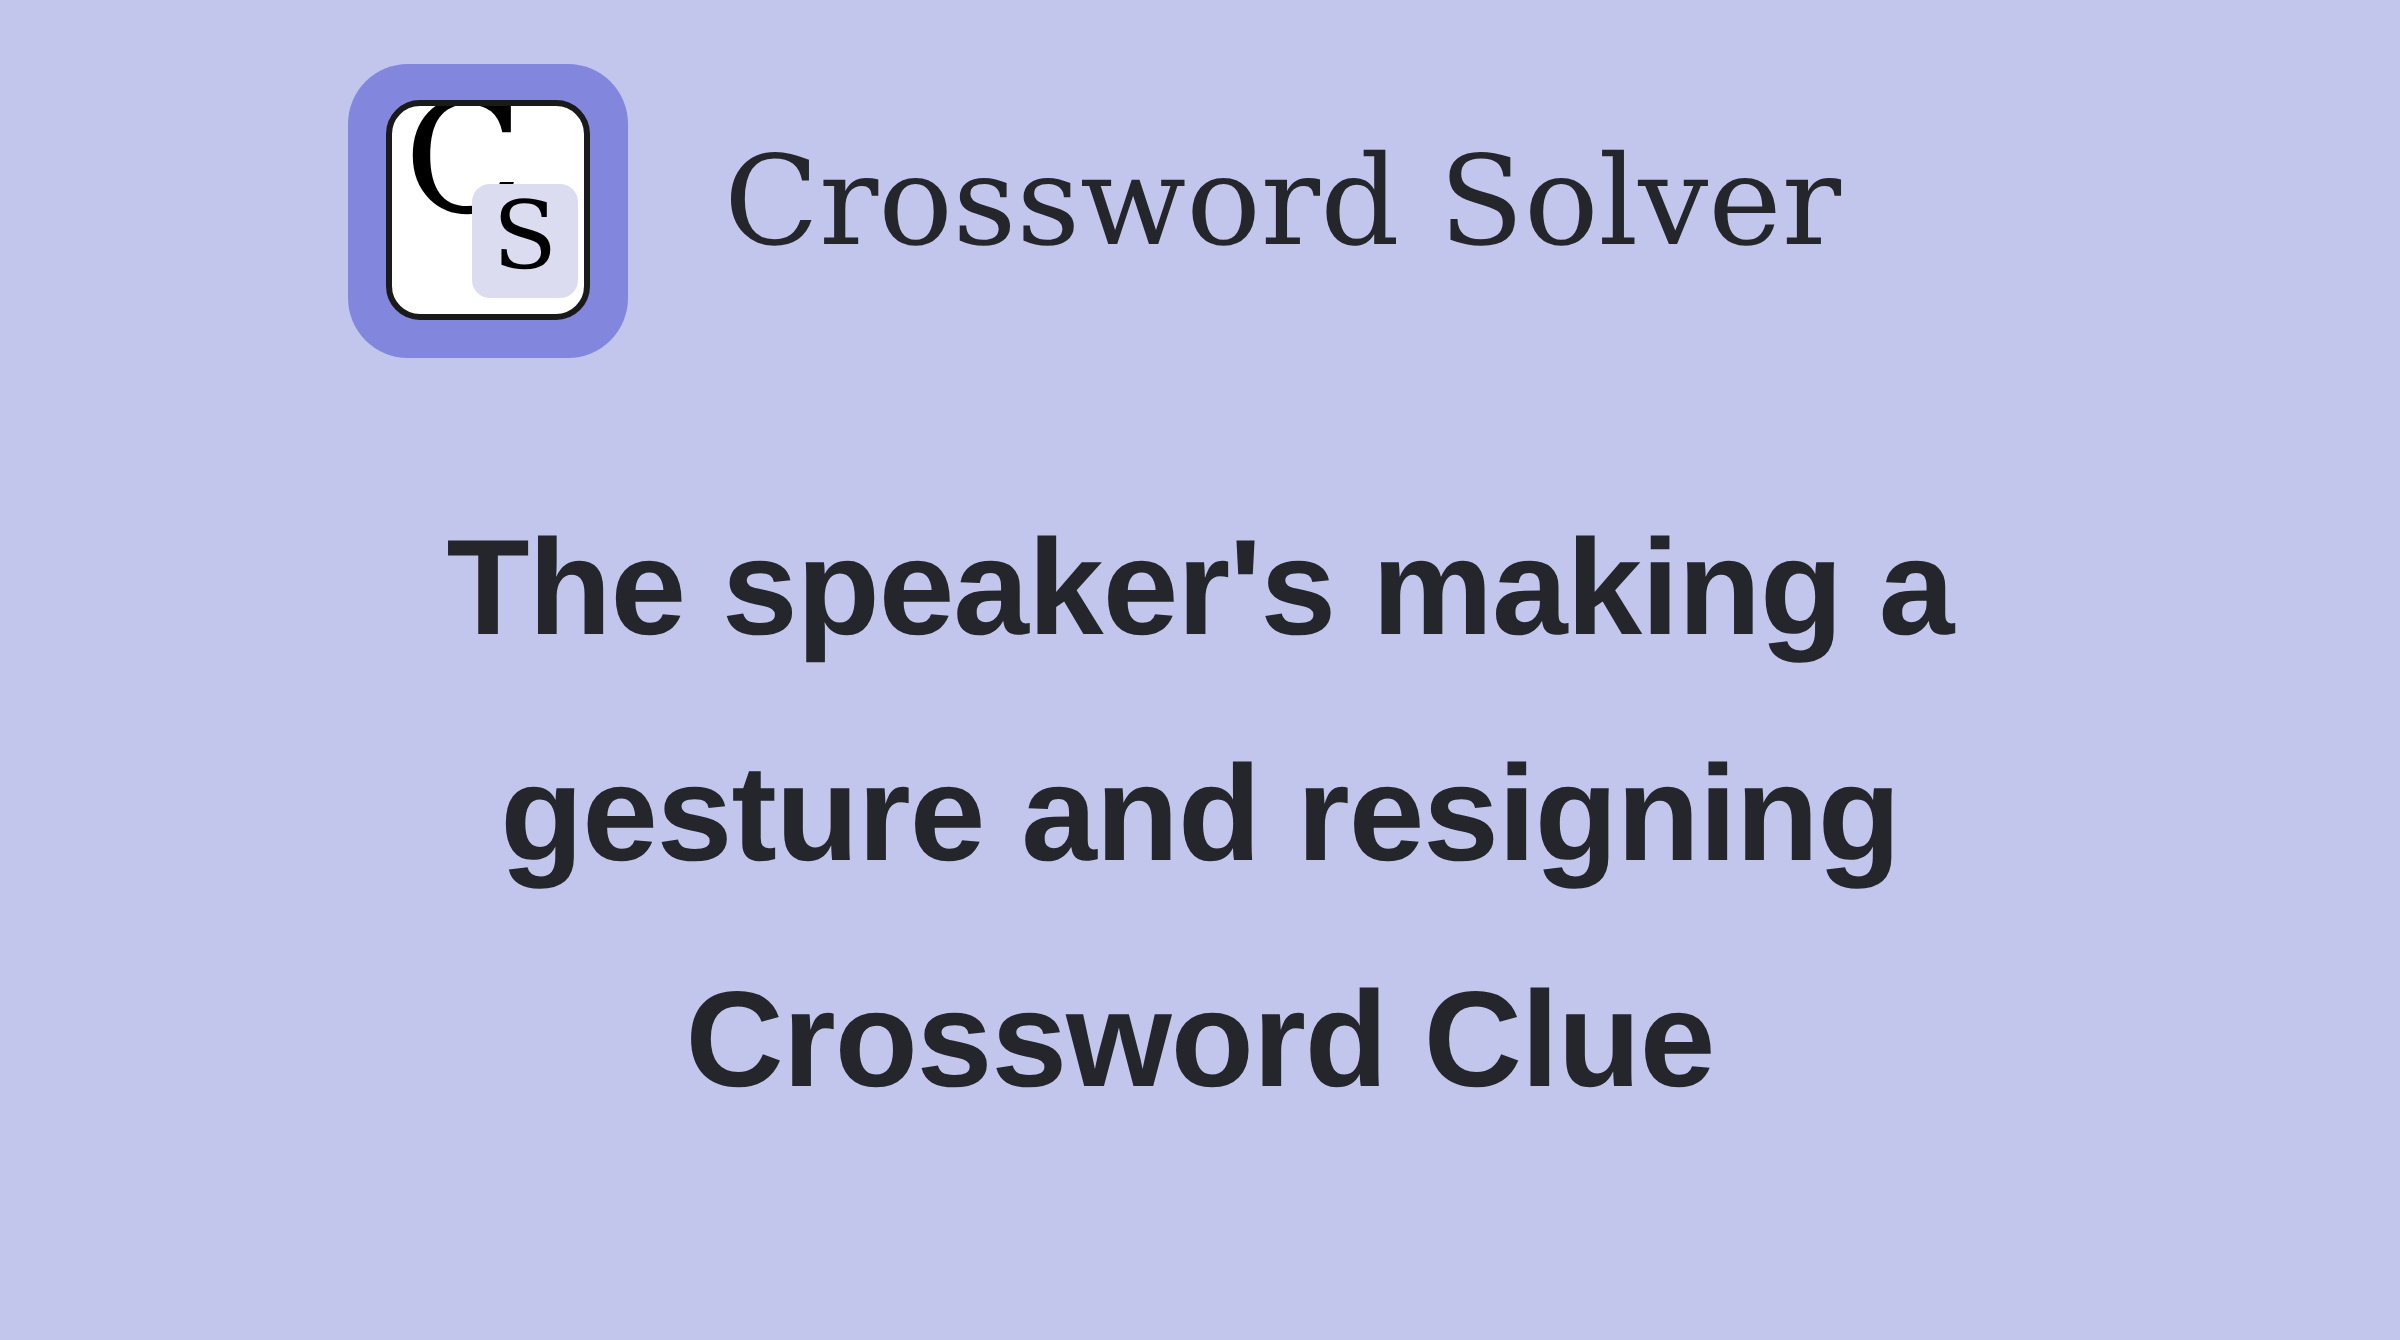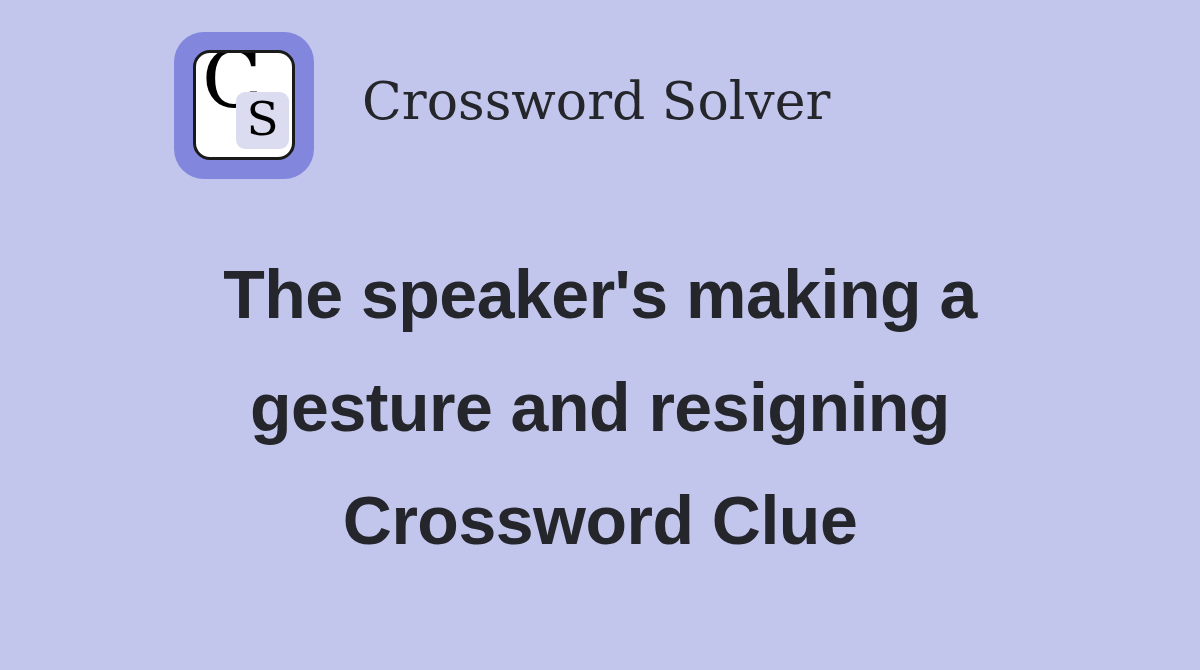--- a/index.html
+++ b/index.html
@@ -98,21 +98,21 @@
     font-size: 47px;
     line-height: 1;
     color: #000000;
     padding-bottom: 3px;
     box-sizing: border-box;
   }
 
   
   .brand-name {
     font-family: "DejaVu Serif", "Liberation Serif", serif;
-    font-size: 52px;
+    font-size: 62px;
     line-height: 1;
     color: #24262b;
     white-space: nowrap;
     font-weight: normal;
     margin: 0;
     padding-bottom: 8px;
   }
 
   
   .clue-heading {

